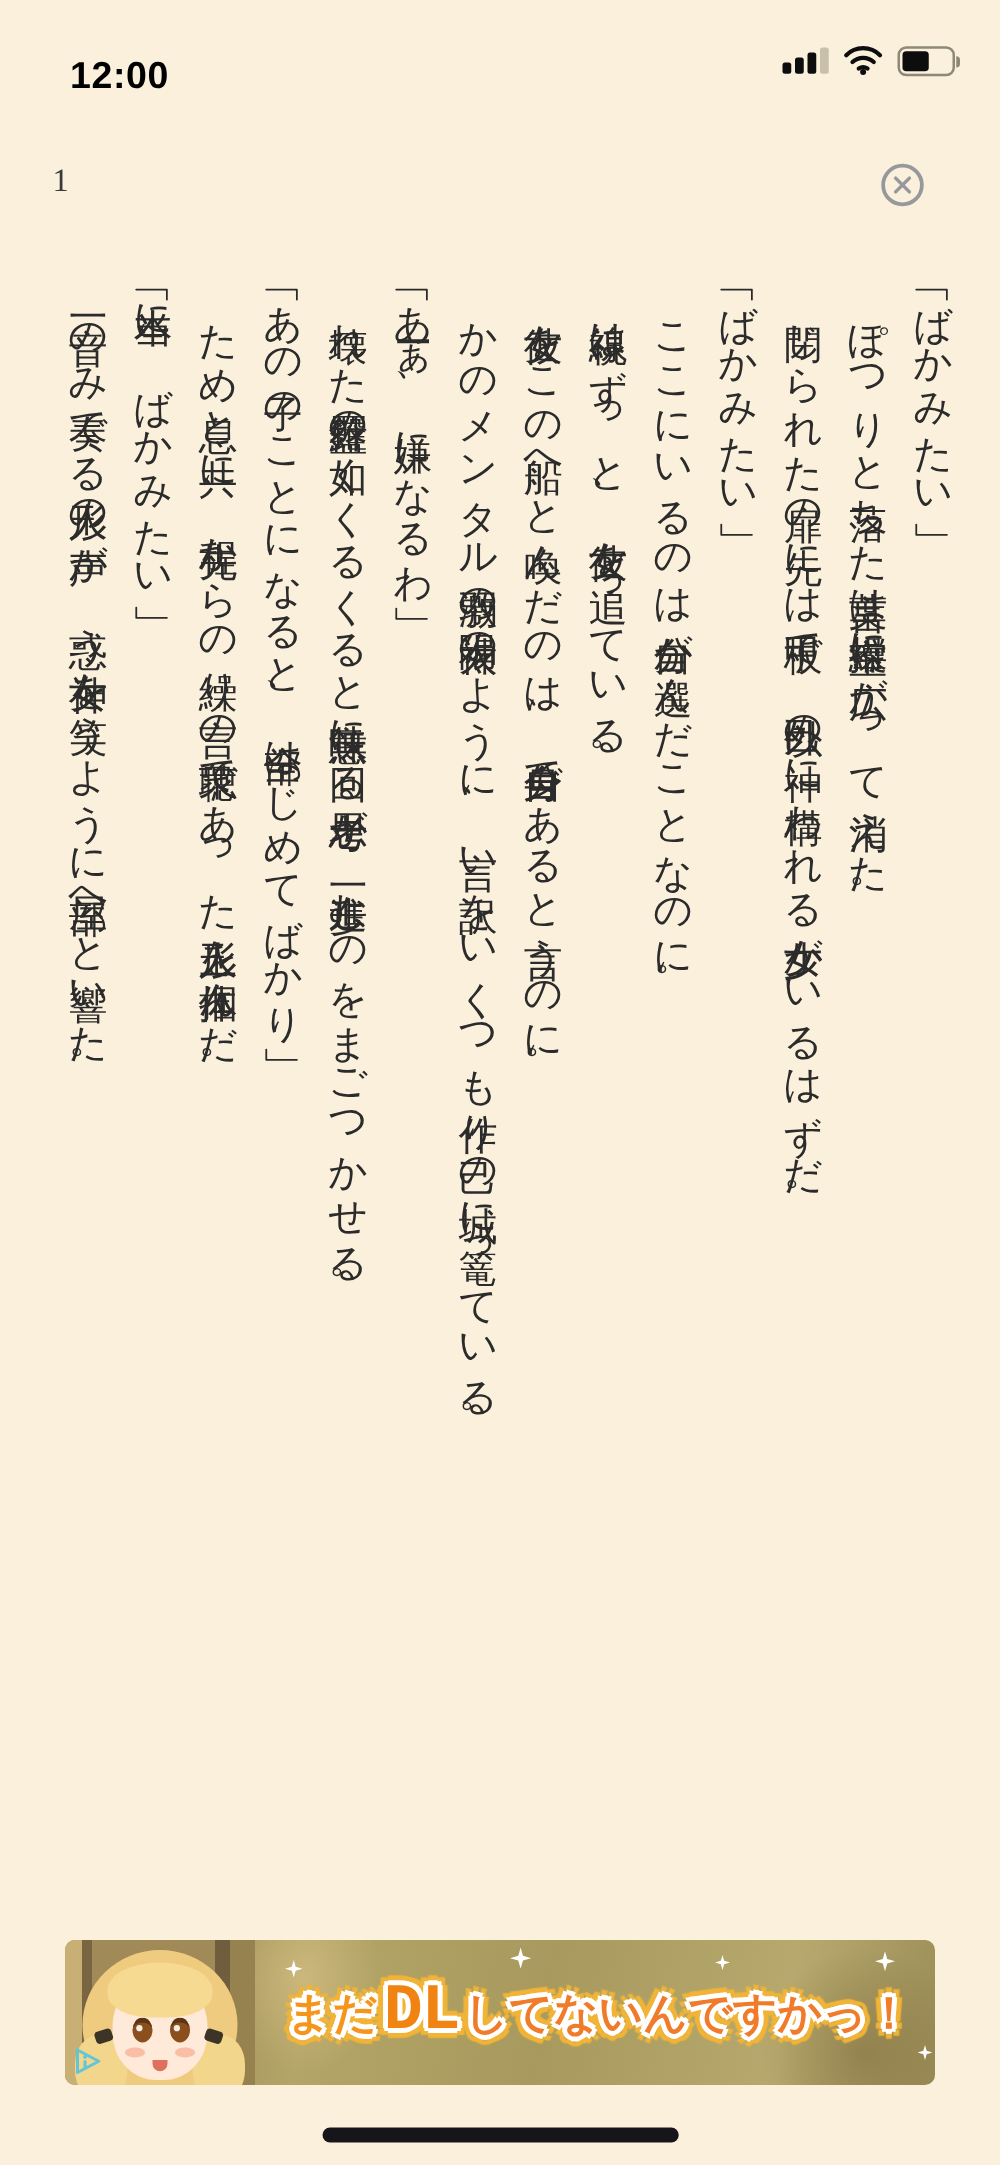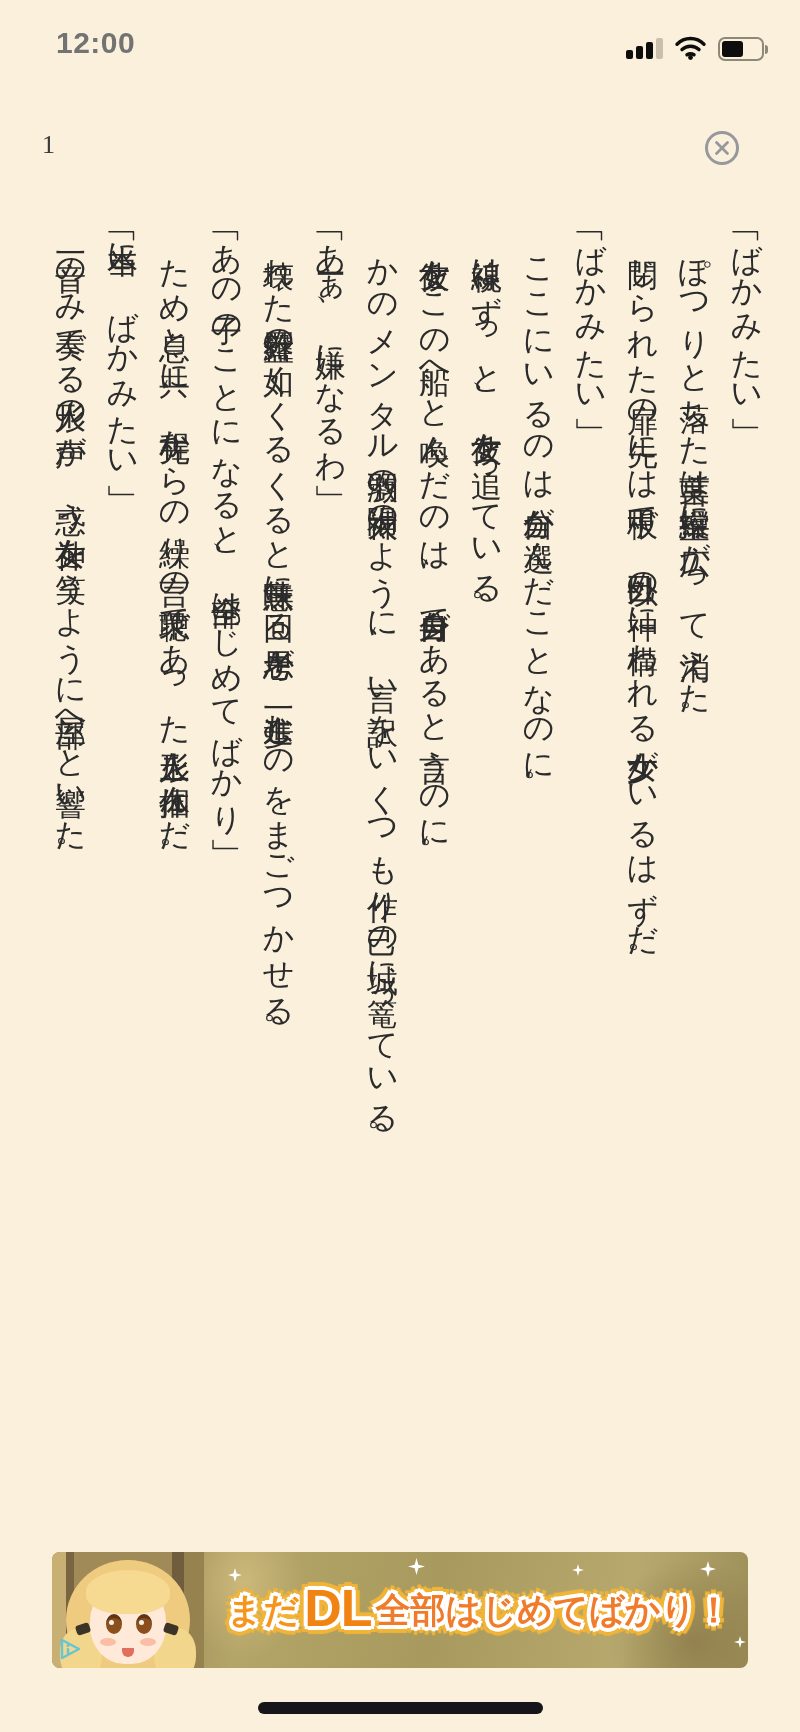--- a/index.html
+++ b/index.html
@@ -7,22 +7,22 @@
     width:800px;height:1732px;
     background:#FAF0DC;
     position:relative;
     overflow:hidden;
     font-family:"Liberation Sans","DejaVu Sans",sans-serif;
   }
 
   
   .status-bar{position:absolute;top:0;left:0;width:800px;height:62px;}
   .status-time{
-    position:absolute;left:56px;top:26px;
-    font-size:30px;font-weight:700;color:#737373;
+    position:absolute;left:56px;top:44px;
+    font-size:30px;font-weight:700;color:#000000;
     letter-spacing:0.5px;
     font-family:"Liberation Sans","DejaVu Sans",sans-serif;
   }
   .status-icons{position:absolute;right:32px;top:36px;display:flex;align-items:flex-end;gap:11px;}
   .cell-bars{display:flex;align-items:flex-end;gap:3px;height:22px;}
   .cell-bars i{display:block;width:7px;border-radius:2px;background:#0d0d0d;}
   .cell-bars i.b1{height:9px;} .cell-bars i.b2{height:13px;}
   .cell-bars i.b3{height:17px;} .cell-bars i.b4{height:21px;background:#C9C0AC;}
   .wifi{width:33px;height:24px;margin-bottom:-1px;}
   .battery{display:flex;align-items:center;margin-bottom:-2px;}
@@ -87,21 +87,21 @@
   .girl-eye::after{content:"";position:absolute;left:3px;top:2px;width:5px;height:5px;border-radius:50%;background:#fff;opacity:.9;}
   .girl-blush{position:absolute;top:86px;width:16px;height:8px;border-radius:50%;background:rgba(246,148,118,.5);}
   .girl-blush.left{left:48px;} .girl-blush.right{left:88px;}
   .girl-mouth{position:absolute;left:70px;top:96px;width:12px;height:9px;border-radius:0 0 6px 6px;background:#DF6F5E;}
   .adchoices{position:absolute;left:6px;bottom:6px;width:26px;height:26px;opacity:.95;}
 
   .ad-text{
     position:absolute;left:164px;right:6px;top:0;height:116px;
     display:flex;align-items:center;justify-content:center;
     white-space:nowrap;
-    font-family:Liberation Sans, sans-serif;
+    font-family:Liberation Mono, monospace;
     font-weight:900;
   }
   .ad-text span{
     display:inline-block;
     text-shadow:
       -3px -3px 0 #fff, 3px -3px 0 #fff, -3px 3px 0 #fff, 3px 3px 0 #fff,
       -4px 0 0 #fff, 4px 0 0 #fff, 0 -4px 0 #fff, 0 4px 0 #fff,
       -6px -6px 1px #F2B437, 6px -6px 1px #F2B437, -6px 6px 1px #F2B437, 6px 6px 1px #F2B437,
       -8px 0 1px #F2B437, 8px 0 1px #F2B437, 0 -8px 1px #F2B437, 0 8px 1px #F2B437;
   }
@@ -190,21 +190,21 @@
 
   <svg class="adchoices" viewBox="0 0 26 26">
     <path d="M4 4 L21 13 L4 22 Z" fill="none" stroke="#5CC4D9" stroke-width="2.4" stroke-linejoin="round"></path>
     <circle cx="10" cy="9.5" r="1.5" fill="#5CC4D9"></circle>
     <rect x="8.8" y="12" width="2.4" height="7" rx="1.2" fill="#5CC4D9"></rect>
   </svg>
 
   <div class="ad-text">
     <span class="ad-seg-small">まだ</span>
     <span class="ad-seg-dl">DL</span>
-    <span class="ad-seg-tail">全部はじめてばかり！</span>
+    <span class="ad-seg-tail">してないんですかっ！</span>
   </div>
 
   <div class="sparkle" style="left:176px;top:16px;width:14px;height:14px;"></div>
   <div class="sparkle" style="left:356px;top:6px;width:17px;height:17px;"></div>
   <div class="sparkle" style="left:520px;top:12px;width:12px;height:12px;"></div>
   <div class="sparkle" style="left:648px;top:9px;width:16px;height:16px;"></div>
   <div class="sparkle" style="left:682px;top:84px;width:12px;height:12px;"></div>
   <div class="sparkle" style="left:196px;top:58px;width:8px;height:8px;"></div>
 </div>
 

